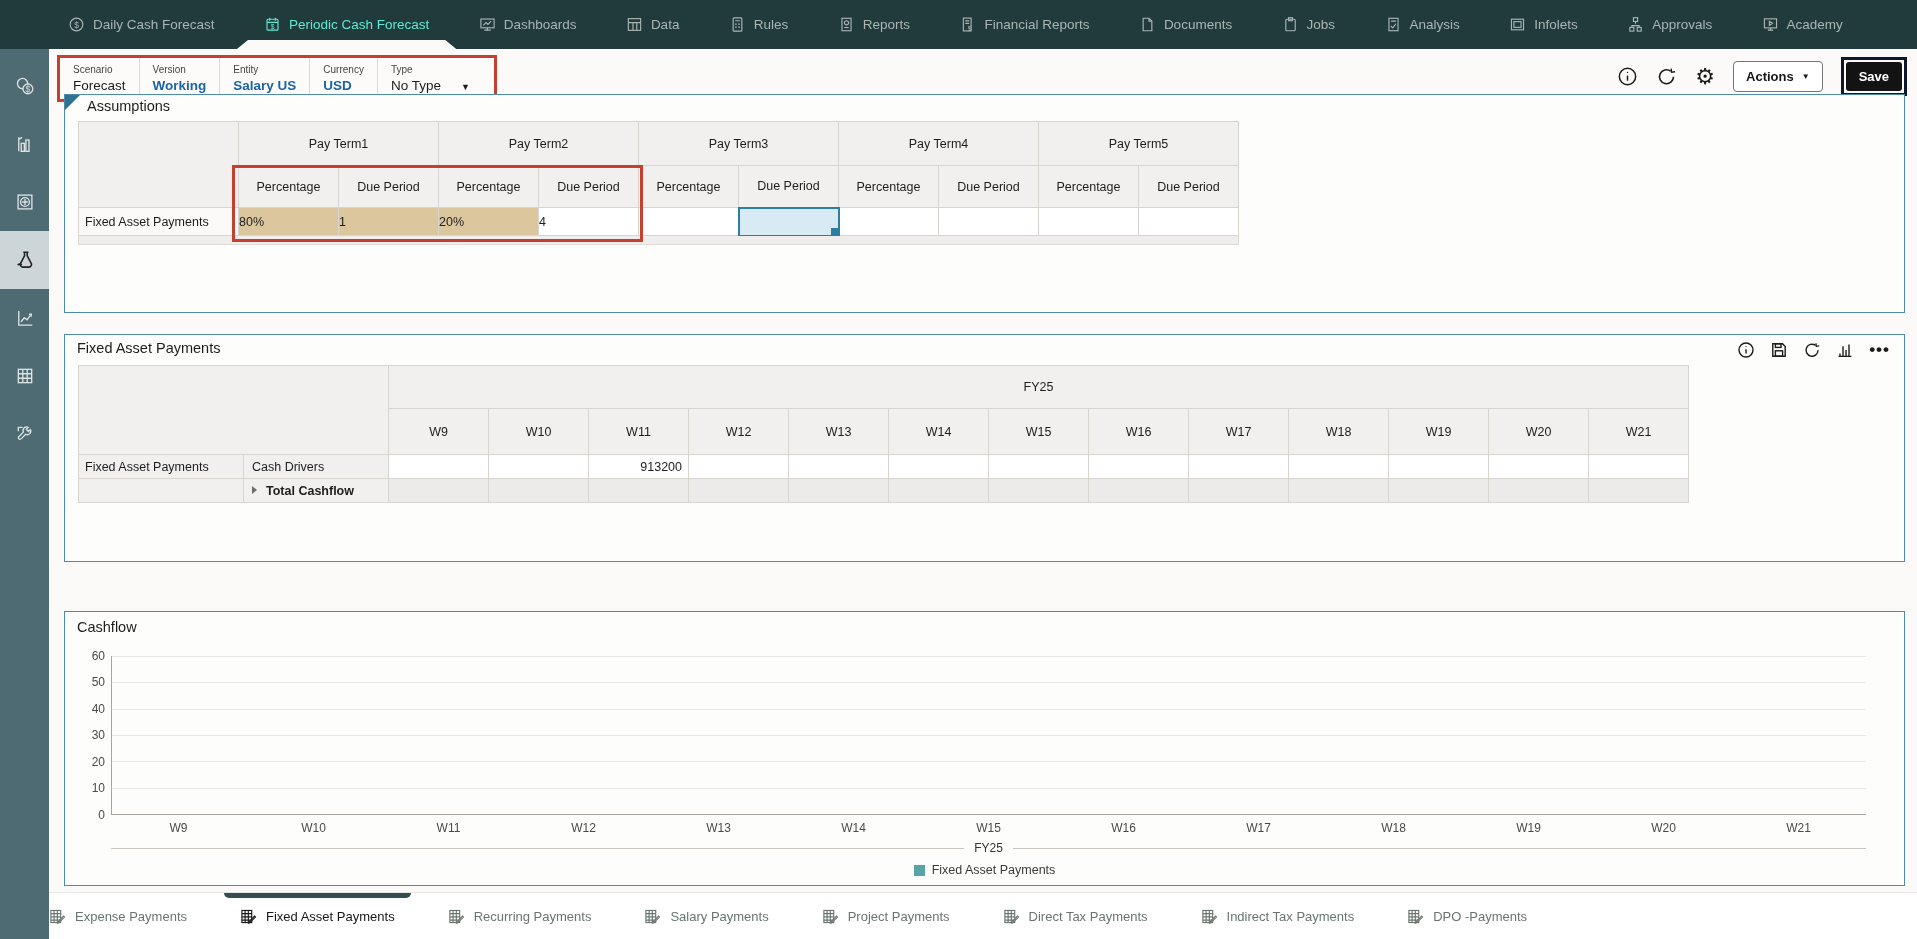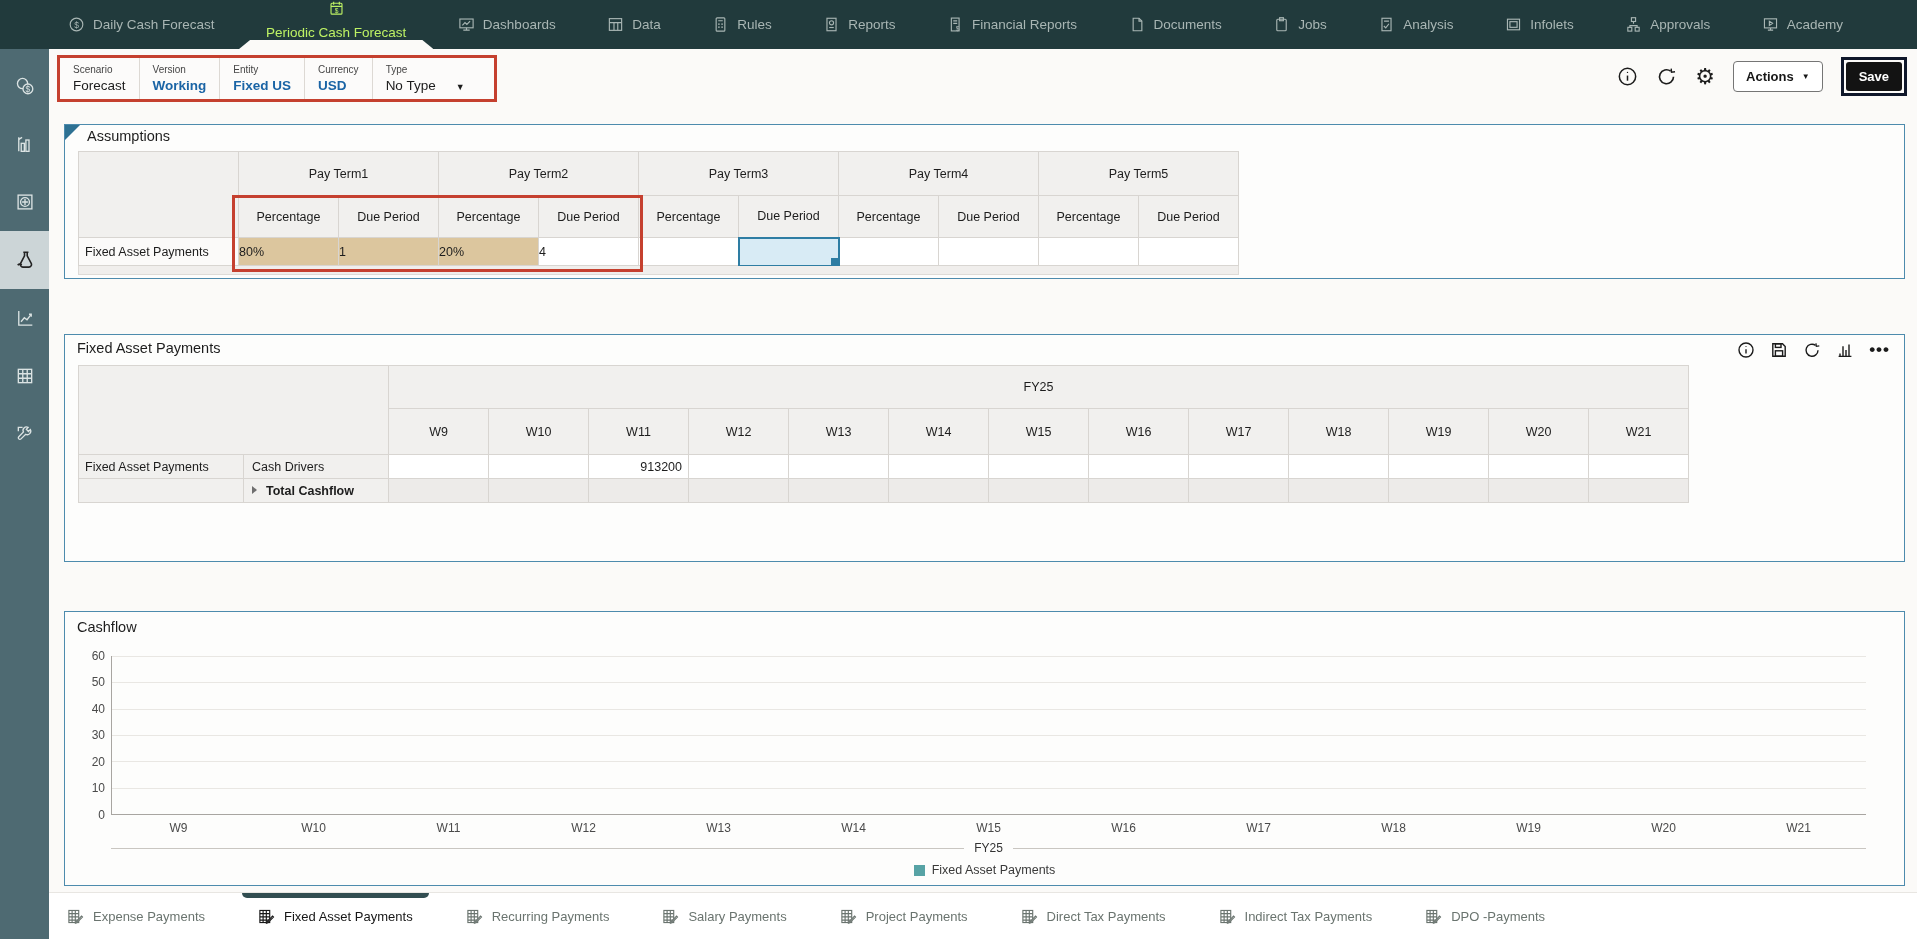--- a/index.html
+++ b/index.html
@@ -6,21 +6,21 @@
   html,body { width:1917px; height:939px; overflow:hidden; background:#fbfaf8;
               font-family:"Liberation Sans","DejaVu Sans",sans-serif; }
   .app { position:relative; width:1917px; height:939px; }
 
   
   .topnav { position:absolute; left:0; top:0; width:1917px; height:49px; background:#213a3c;
             display:flex; align-items:stretch; justify-content:space-between; padding:0 74px 0 68px; z-index:5; }
   .nav-item { display:flex; align-items:center; gap:8px; color:#a9b6b4; font-size:13.5px;
               position:relative; cursor:pointer; white-space:nowrap; }
   .nav-item svg { flex:0 0 auto; }
-  .nav-item.active { color:#bef264;flex-direction:column; }
+  .nav-item.active { color:#5eead4; }
   .nav-item.active::after { content:""; position:absolute; left:-27px; right:-27px; bottom:0; height:9px;
               background:#fbfaf8; clip-path:polygon(0 100%, 11px 0, calc(100% - 11px) 0, 100% 100%); }
 
   
   .sidebar { position:absolute; left:0; top:49px; width:49px; height:890px; background:#4e6a72;
              display:flex; flex-direction:column; padding-top:8px; z-index:4; }
   .side-item { height:58px; display:flex; align-items:center; justify-content:center; color:#dbe3e3; cursor:pointer; }
   .side-item.active { background:#ccd5d7; color:#232323; }
 
   
@@ -42,21 +42,21 @@
   .actions-btn { background:#fff; border:1px solid #757575; border-radius:4px; padding:7px 12px;
                  font-size:13px; font-weight:bold; color:#161616; display:flex; align-items:center; gap:8px; cursor:pointer; }
   .actions-btn .caret { font-size:8px; }
   .save-annot { border:3px solid #0f172a; padding:2px; }
   .save-btn { background:#131313; color:#fff; border:none; border-radius:3px; padding:7px 13px;
               font-size:13px; font-weight:bold; cursor:pointer; font-family:inherit; }
 
   
   .panel { position:absolute; left:15px; width:1841px; background:#fdfdfc; border:1px solid #4d8bad; }
   .panel-title { font-size:14.5px; color:#1d1d1d; }
-  .panel-assumptions { top:75px; height:155px; }
+  .panel-assumptions { top:45px; height:219px; }
   .panel-assumptions::before { content:""; position:absolute; left:0; top:0;
       border-top:15px solid #2e7193; border-right:15px solid transparent; }
   .panel-fap { top:285px; height:228px; }
   .panel-cashflow { top:562px; height:275px; }
 
   .assum-title { position:absolute; left:22px; top:3px; }
   .fap-title { position:absolute; left:12px; top:5px; }
   .cash-title { position:absolute; left:12px; top:7px; }
 
   .panel-icons { position:absolute; right:14px; top:6px; display:flex; align-items:center; gap:15px; }
@@ -103,21 +103,21 @@
   .xlabels span { flex:1; text-align:center; font-size:12px; color:#4a4a4a; }
   .xgroup { position:absolute; left:46px; top:229px; width:1755px; display:flex; align-items:center; gap:10px; }
   .xgroup .line { flex:1; height:1px; background:#c9c6c1; }
   .xgroup .glabel { font-size:12px; color:#333; }
   .legend { position:absolute; left:0; right:0; top:251px; display:flex; justify-content:center; align-items:center; gap:7px; }
   .legend-swatch { width:11px; height:11px; background:#57a3a5; }
   .legend-label { font-size:12.5px; color:#3a3a3a; }
 
   
   .bottom-bar { position:absolute; left:49px; top:892px; width:1868px; height:47px; background:#ffffff;
-                border-top:1px solid #e8e6e2; display:flex; align-items:center; padding-left:18px; gap:53px; z-index:5; }
+                border-top:1px solid #e8e6e2; display:flex; align-items:center; gap:53px; z-index:5; }
   .btab { display:flex; align-items:center; gap:9px; color:#6a746f; font-size:13px; height:100%;
           position:relative; cursor:pointer; white-space:nowrap; }
   .btab.active { color:#171717; }
   .btab.active::before { content:""; position:absolute; top:0; left:-16px; right:-16px; height:5px;
           background:#324e51; border-radius:0 0 6px 6px; }
   svg { display:block; }
 </style>
 </head>
 <body>
 
@@ -278,21 +278,21 @@
       <div class="pov-dim">
         <span class="pov-label">Scenario</span>
         <span class="pov-value">Forecast</span>
       </div>
       <div class="pov-dim">
         <span class="pov-label">Version</span>
         <span class="pov-value link">Working</span>
       </div>
       <div class="pov-dim">
         <span class="pov-label">Entity</span>
-        <span class="pov-value link">Fixed US</span>
+        <span class="pov-value link">Salary US</span>
       </div>
       <div class="pov-dim">
         <span class="pov-label">Currency</span>
         <span class="pov-value link">USD</span>
       </div>
       <div class="pov-dim">
         <span class="pov-label">Type</span>
         <span class="pov-value"><span>No Type</span><span class="pov-caret">▼</span></span>
       </div>
     </div>

